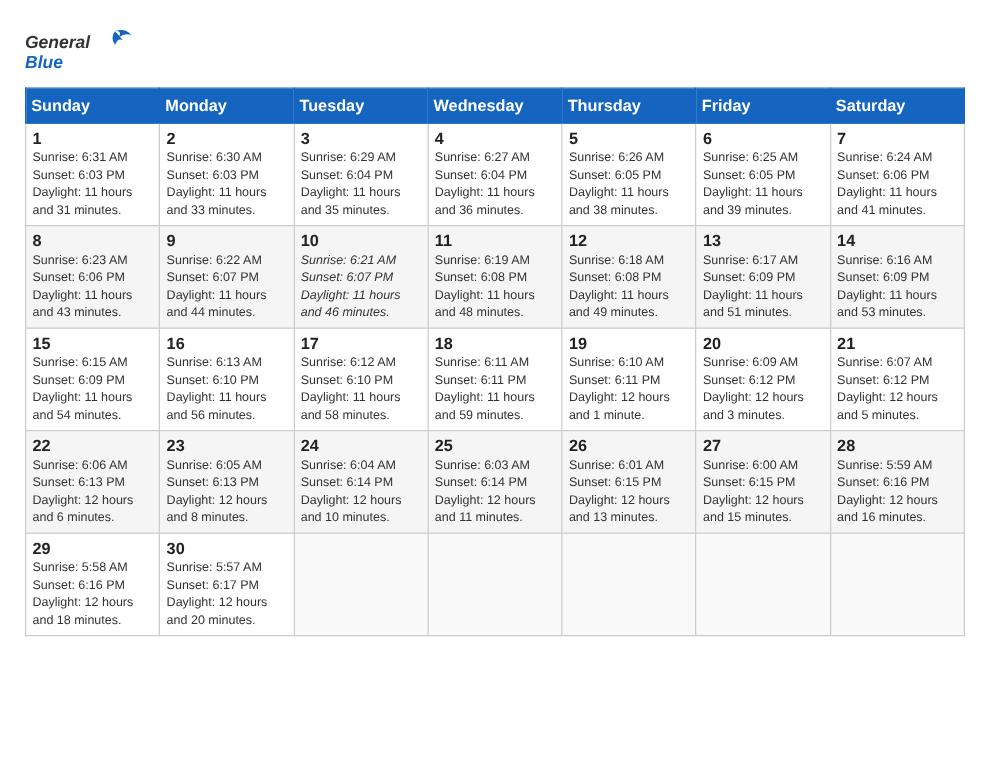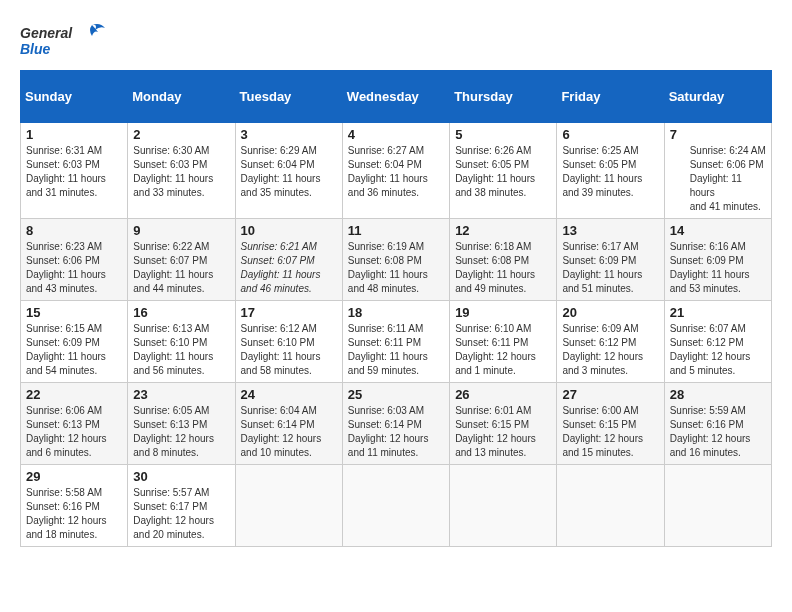--- a/index.html
+++ b/index.html
@@ -36,21 +36,21 @@
       color: #555;
     }
     .calendar {
       width: 100%;
       border-collapse: collapse;
       font-size: 11px;
     }
     .calendar thead th {
       background: #1565c0;
       color: #fff;
-      padding: 18px 4px;
+      padding: 6px 4px;
       text-align: left;
       font-size: 13px;
       font-weight: bold;
       border: 1px solid #1565c0;
     }
     .calendar tbody td {
       border: 1px solid #ccc;
       vertical-align: top;
       padding: 4px 5px;
       height: 80px;
@@ -149,21 +149,21 @@
         </td>
         <td>
           <div class="day-number">6</div>
           <div class="day-info" style="white-space: pre-line;">Sunrise: 6:25 AM
 Sunset: 6:05 PM
 Daylight: 11 hours
 and 39 minutes.</div>
         </td>
         <td>
           <div class="day-number">7</div>
-          <div class="day-info" style="white-space: pre-line; margin-left: 20px;">Sunrise: 6:24 AM
+          <div class="day-info" style="white-space: pre-line;">Sunrise: 6:24 AM
 Sunset: 6:06 PM
 Daylight: 11 hours
 and 41 minutes.</div>
         </td>
       </tr>
       <tr>
         <td>
           <div class="day-number">8</div>
           <div class="day-info" style="white-space: pre-line;">Sunrise: 6:23 AM
 Sunset: 6:06 PM

